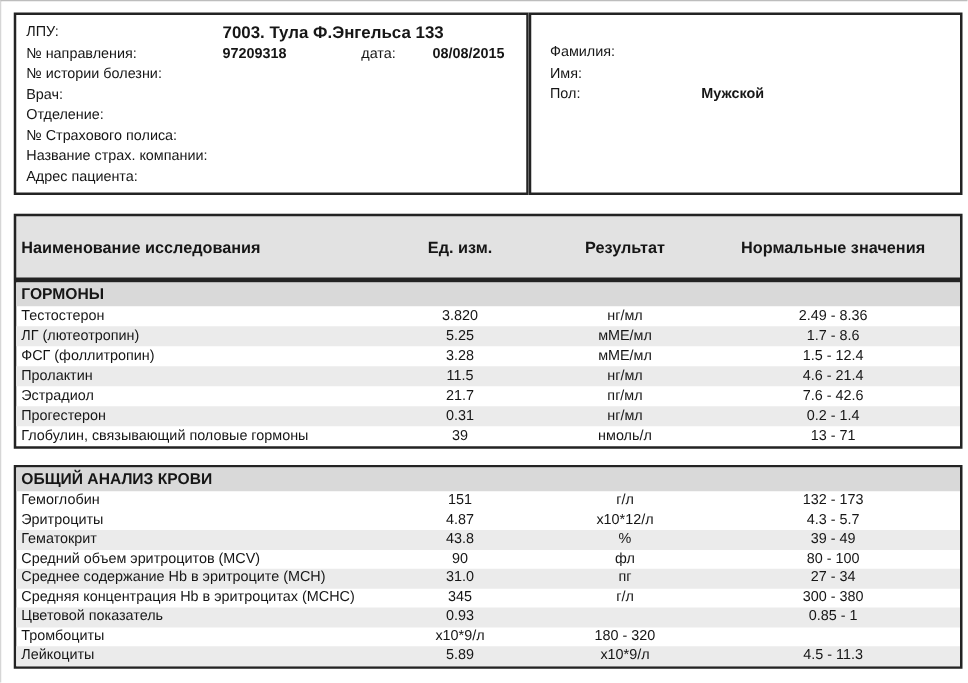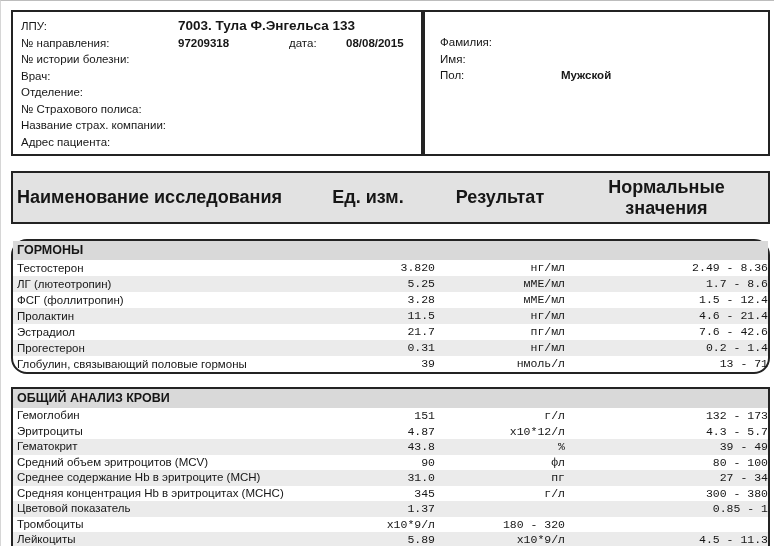--- a/index.html
+++ b/index.html
@@ -20,38 +20,38 @@
   .field-value{font-weight:bold;}
   .ph-left .row0 .field-value{font-size:13.5px;text-align:right;}
   .field-label2{width:57px;}
   .ph-left .field-value.v1{width:111px;font-weight:bold;}
 
   
   .results-header{
     margin:15px 4px 0 10px;height:53px;border:2px solid var(--border);box-sizing:border-box;
     background:var(--header_fill);
     display:grid;grid-template-columns:288px 134px 130px 1fr;align-items:center;
-    font-weight:bold;font-size:18px;
+    font-weight:bold;font-size:13px;
   }
   .results-header .col0{padding-left:4px;text-align:left;}
   .results-header span{text-align:center;}
 
   
   .section{border:2px solid var(--border);margin-left:10px;margin-right:4px;box-sizing:border-box;background:#fff;}
-  .section-hormones{margin-top:15px;border-radius:16px;}
+  .section-hormones{}
   .section-blood{margin-top:13px;}
   .section-title{
     height:19px;line-height:19px;background:var(--band_fill);
     font-weight:bold;font-size:12.5px;padding-left:4px;
   }
   .trow{display:grid;grid-template-columns:288px 134px 130px 1fr;height:16px;line-height:16px;font-size:11.5px;}
   .section-blood .trow{height:15.5px;line-height:15.5px;}
   .trow.shaded{background:var(--row_shaded);}
   .cell-name{padding-left:4px;white-space:nowrap;overflow:hidden;text-align:left;}
-  .cell-result,.cell-unit,.cell-normal{text-align:right;white-space:nowrap;font-family:Liberation Mono, monospace;}
+  .cell-result,.cell-unit,.cell-normal{text-align:center;white-space:nowrap;}
 </style>
 </head>
 <body>
 
 <div class="page">
 
   <div class="patient-header">
     <div class="ph-box ph-left">
         <div class="field-row row0">
           <span class="field-label">ЛПУ:</span>
@@ -193,21 +193,21 @@
           <span class="cell-normal">27 - 34</span>
         </div>
         <div class="trow">
           <span class="cell-name">Средняя концентрация Hb в эритроцитах (MCHC)</span>
           <span class="cell-result">345</span>
           <span class="cell-unit">г/л</span>
           <span class="cell-normal">300 - 380</span>
         </div>
         <div class="trow shaded">
           <span class="cell-name">Цветовой показатель</span>
-          <span class="cell-result">1.37</span>
+          <span class="cell-result">0.93</span>
           <span class="cell-unit"></span>
           <span class="cell-normal">0.85 - 1</span>
         </div>
         <div class="trow">
           <span class="cell-name">Тромбоциты</span>
           <span class="cell-unit">x10*9/л</span>
           <span class="cell-normal">180 - 320</span>
         </div>
         <div class="trow shaded">
           <span class="cell-name">Лейкоциты</span>

